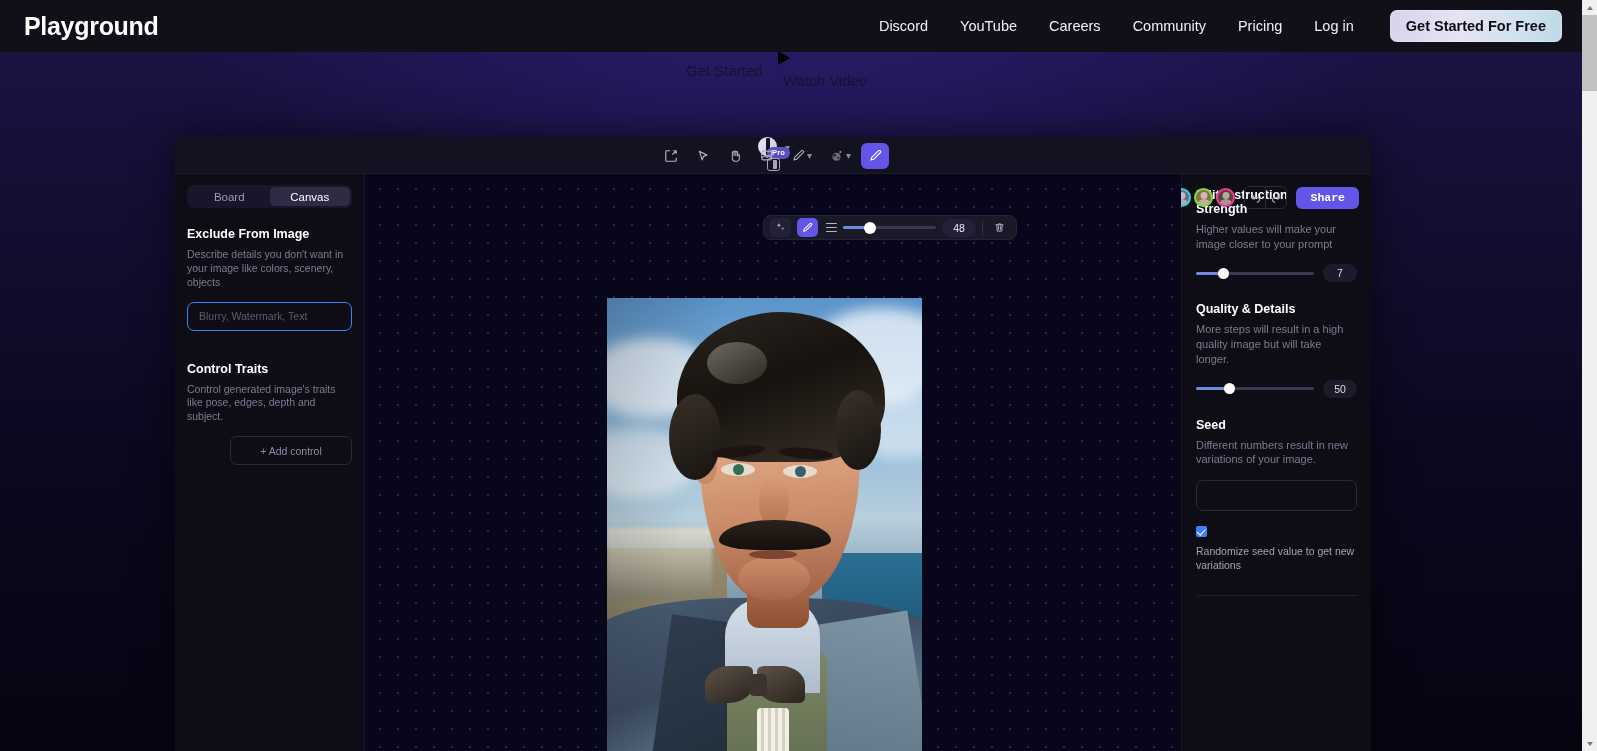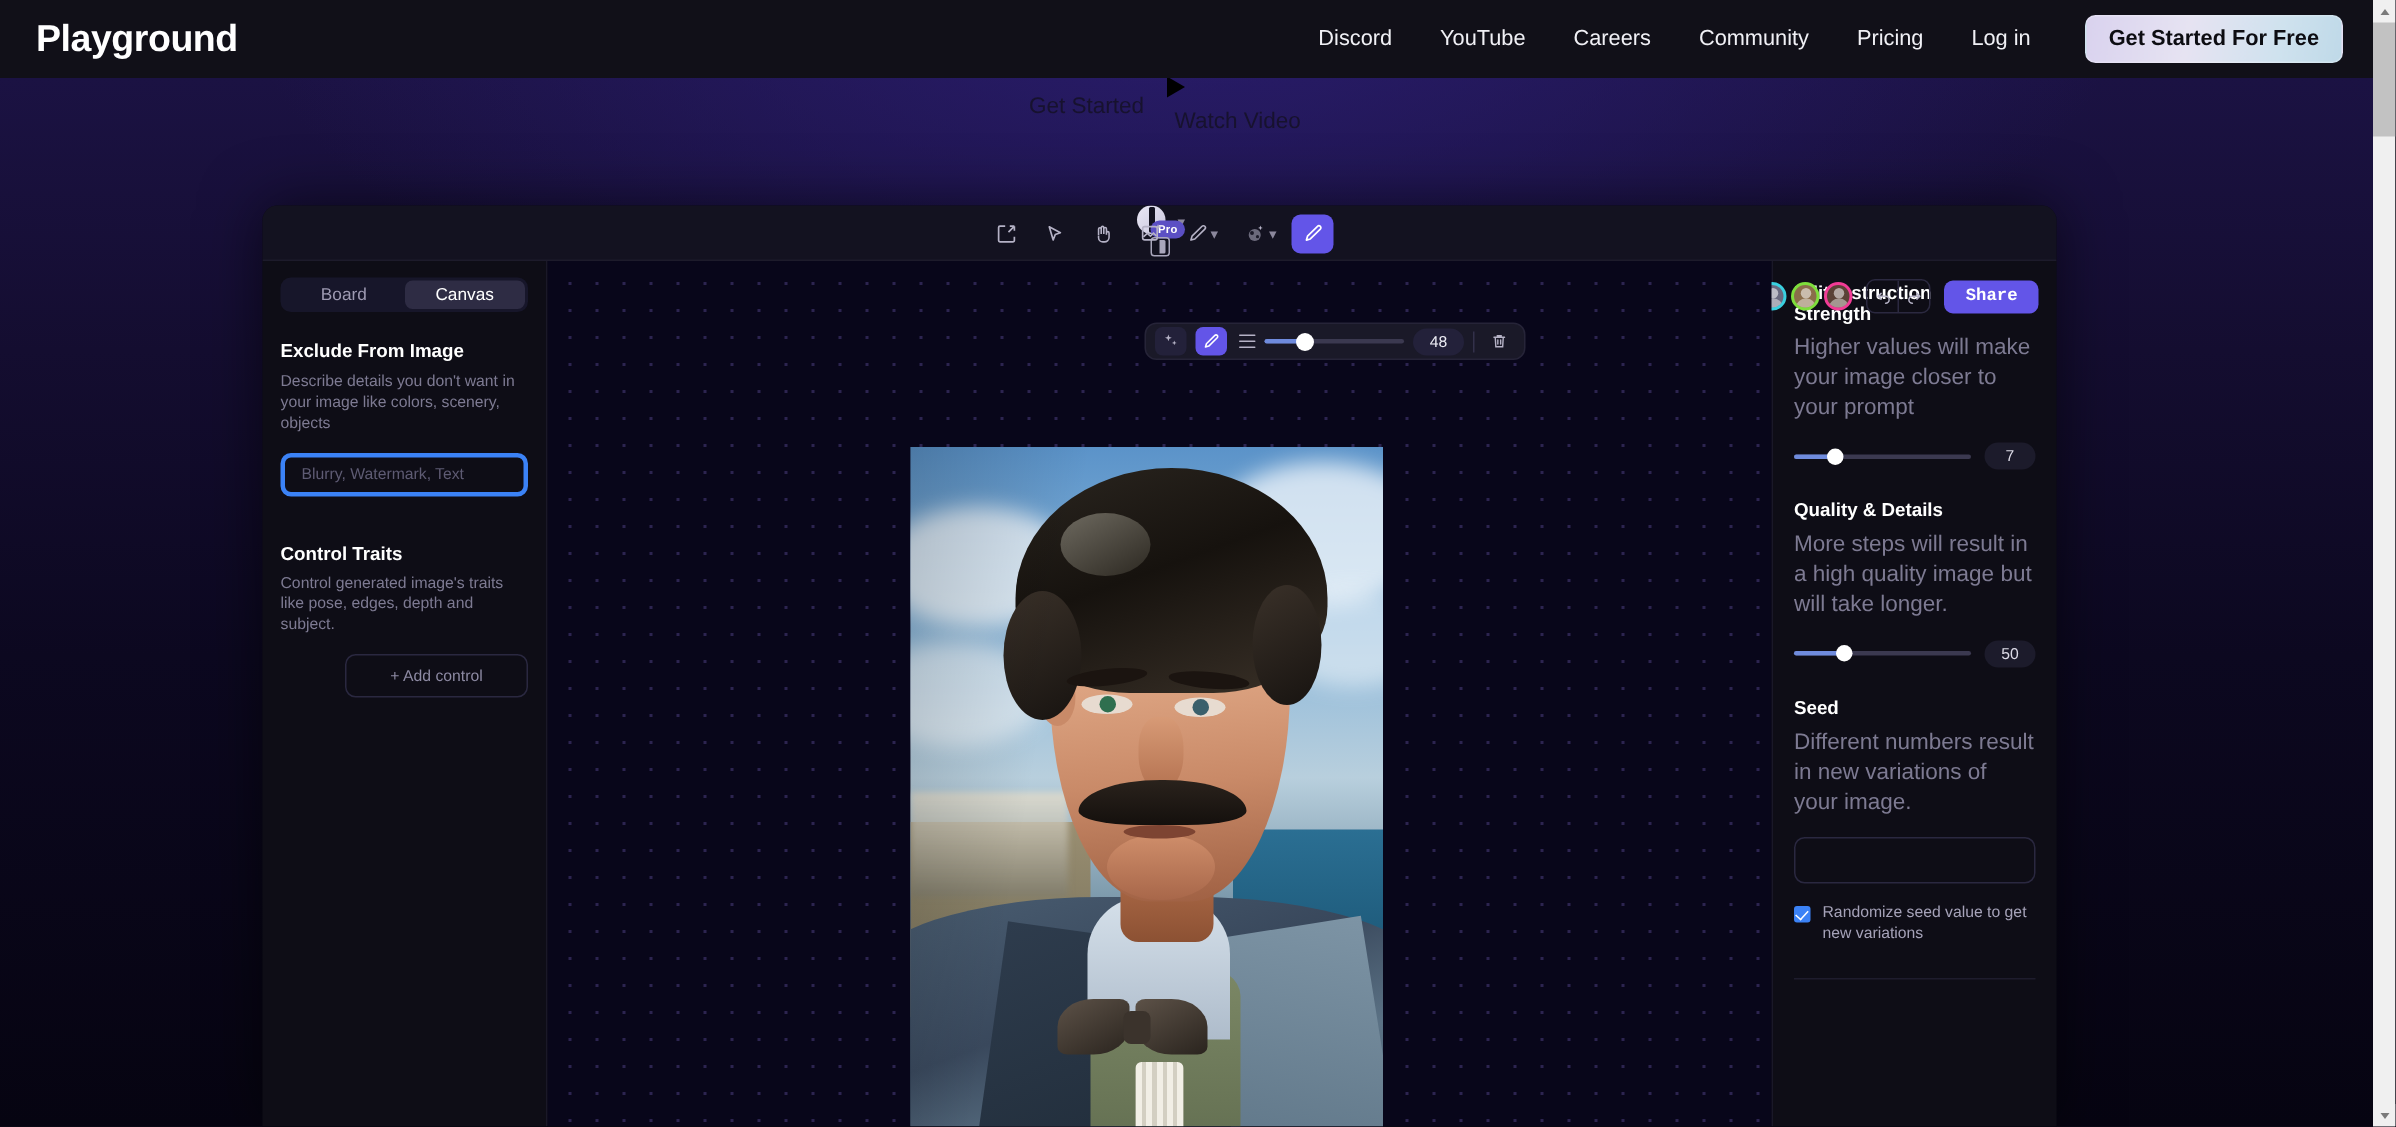--- a/index.html
+++ b/index.html
@@ -186,21 +186,21 @@
   }
   .seg-btn {
     flex:1; display:flex; align-items:center; justify-content:center;
     font-size:11.5px; color:#9e9ab2; border-radius:5px;
   }
   .seg-btn.active { background:#2e2c44; color:#ffffff; }
 
   .lp-title { font-size:12.5px; font-weight:bold; color:#ffffff; margin-bottom:7px; }
   .lp-desc { font-size:10.5px; line-height:1.32; color:#7d7a92; margin-bottom:12px; }
   .lp-field {
-    height:29px; border:3px solid #3b82f6; border-radius:7px;
+    height:29px; border:1px solid #3b82f6; border-radius:7px;
     display:flex; align-items:center; padding:0 11px;
     font-size:10.5px; color:#5e5b73;
   }
   .lp-gap { height:31px; }
   #add-control {
     height:29px; border:1px solid #2a2840; border-radius:7px;
     display:flex; align-items:center; justify-content:center;
     font-size:10.5px; color:#8d8aa3;margin-left:43px;
   }
 
@@ -385,35 +385,35 @@
   #right-panel {
     width:190px; background:#0e0d16; padding:14px 14px 0;
     border-left:1px solid #1a1828;
   }
   .rp-head { display:flex; align-items:center; gap:5px; margin-bottom:6px; }
   .rp-title { font-size:12.5px; font-weight:bold; color:#ffffff; }
   .help-icon {
     width:11px; height:11px; border:1px solid #6b6880; border-radius:50%;
     font-size:8px; color:#6b6880; display:flex; align-items:center; justify-content:center;
   }
-  .rp-desc { font-size:15px; line-height:1.34; color:#7d7a92; margin-bottom:13px; }
+  .rp-desc { font-size:11px; line-height:1.34; color:#7d7a92; margin-bottom:13px; }
   .rp-row { display:flex; align-items:center; gap:9px; margin-bottom:20px; }
   .rp-track { position:relative; flex:1; height:3px; background:#3b3950; border-radius:2px; }
   .rp-fill { position:absolute; left:0; top:0; height:3px; background:#6f8bdd; border-radius:2px; }
   .rp-knob { position:absolute; top:-4px; width:11px; height:11px; border-radius:50%; background:#ffffff; }
   .rp-pill {
     min-width:34px; height:18px; padding:0 8px; border-radius:9px;
     background:#1c1b2b; color:#dcdae6; font-size:10.5px;
     display:flex; align-items:center; justify-content:center;
   }
   .rp-divider { height:1px; background:#1e1c2d; margin:0 0 16px; }
   #seed-input {
     height:31px; border:1px solid #2a2840; border-radius:7px; margin-bottom:13px;
   }
-  #rand-row { display:flex; align-items:flex-start; gap:8px; }
+  #rand-row { display:flex; align-items:flex-start; gap:8px;flex-direction:column; }
   #rand-box {
     width:11px; height:11px; border-radius:2px; background:#3b82f6;
     flex:none; margin-top:2px; position:relative;
   }
   #rand-box::after {
     content:""; position:absolute; left:3px; top:1px;
     width:3.5px; height:6.5px;
     border:solid #fff; border-width:0 1.6px 1.6px 0;
     transform:rotate(42deg);
   }

